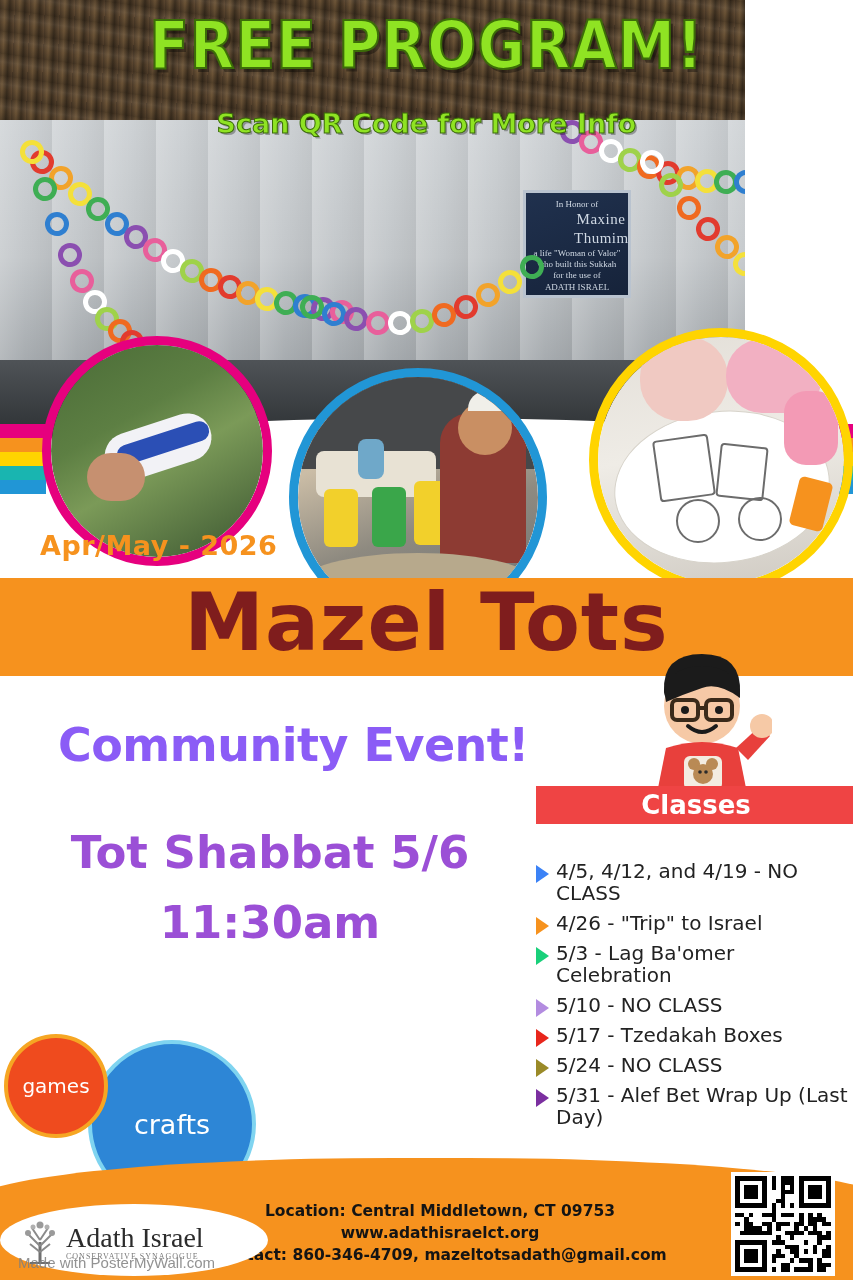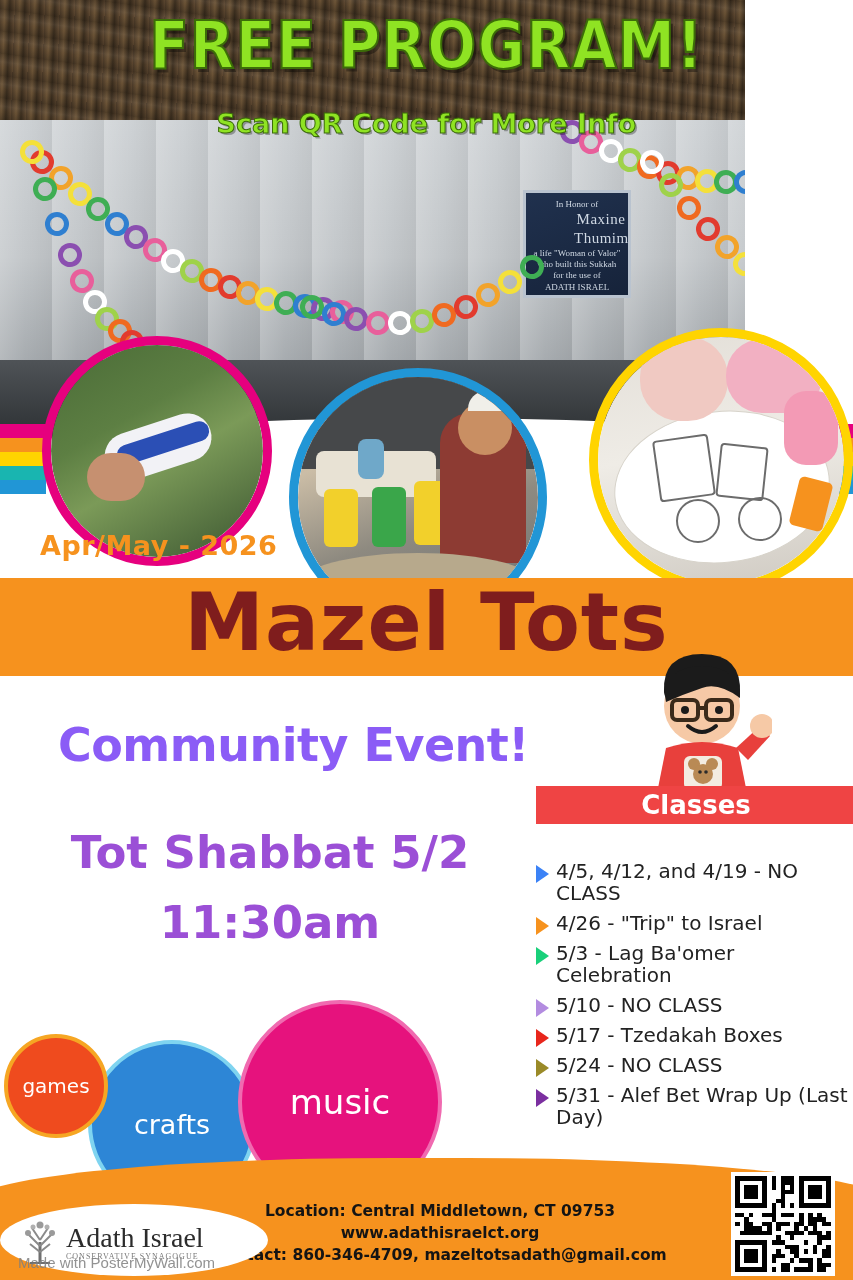--- a/index.html
+++ b/index.html
@@ -488,21 +488,21 @@
       <div class="blobdot" style="left:196px;top:142px;width:34px;height:50px;background:#f6921e;border-radius:5px;transform:rotate(14deg);"></div>
     </div>
   </div>
 
   <div class="orange-bar"></div>
   <div class="date-text">Apr/May - 2026</div>
   <div class="mazel-tots">Mazel Tots</div>
 
   <div class="community">Community Event!</div>
   <div class="tot-shabbat">
-    <div>Tot Shabbat 5/2</div>
+    <div>Tot Shabbat 5/6</div>
     <div>11:30am</div>
   </div>
 
   <svg class="kid" viewBox="0 0 140 160">
     <path d="M32 44 Q30 6 70 6 Q110 6 108 46 L104 60 L36 60 Z" fill="#1b1b1b"></path>
     <ellipse cx="70" cy="58" rx="38" ry="38" fill="#f6c9a6"></ellipse>
     <path d="M32 42 Q40 18 70 18 Q100 18 108 42 L108 50 Q86 34 70 40 Q52 46 34 54 Z" fill="#1b1b1b"></path>
     <rect x="40" y="52" width="26" height="20" rx="5" fill="none" stroke="#3a2a1a" stroke-width="4"></rect>
     <rect x="74" y="52" width="26" height="20" rx="5" fill="none" stroke="#3a2a1a" stroke-width="4"></rect>
     <line x1="66" y1="60" x2="74" y2="60" stroke="#3a2a1a" stroke-width="4"></line>
@@ -553,23 +553,20 @@
         <span class="class-text">5/31 - Alef Bet Wrap Up (Last Day)</span>
       </div>
     </div>
 
   <div class="bubble" id="bub-crafts">
     <span>crafts</span>
   </div>
   <div class="bubble" id="bub-games">
     <span>games</span>
   </div>
-  <div class="bubble" id="bub-music">
-    <span>music</span>
-  </div>
 
   <div class="footer-wave"></div>
   <div class="footer-text">
     <div>Location: Central Middletown, CT 09753</div>
     <div>www.adathisraelct.org</div>
     <div>Contact: 860-346-4709, mazeltotsadath@gmail.com</div>
   </div>
 
   <div class="logo-oval"></div>
   <svg class="tree-icon" viewBox="0 0 48 52">

